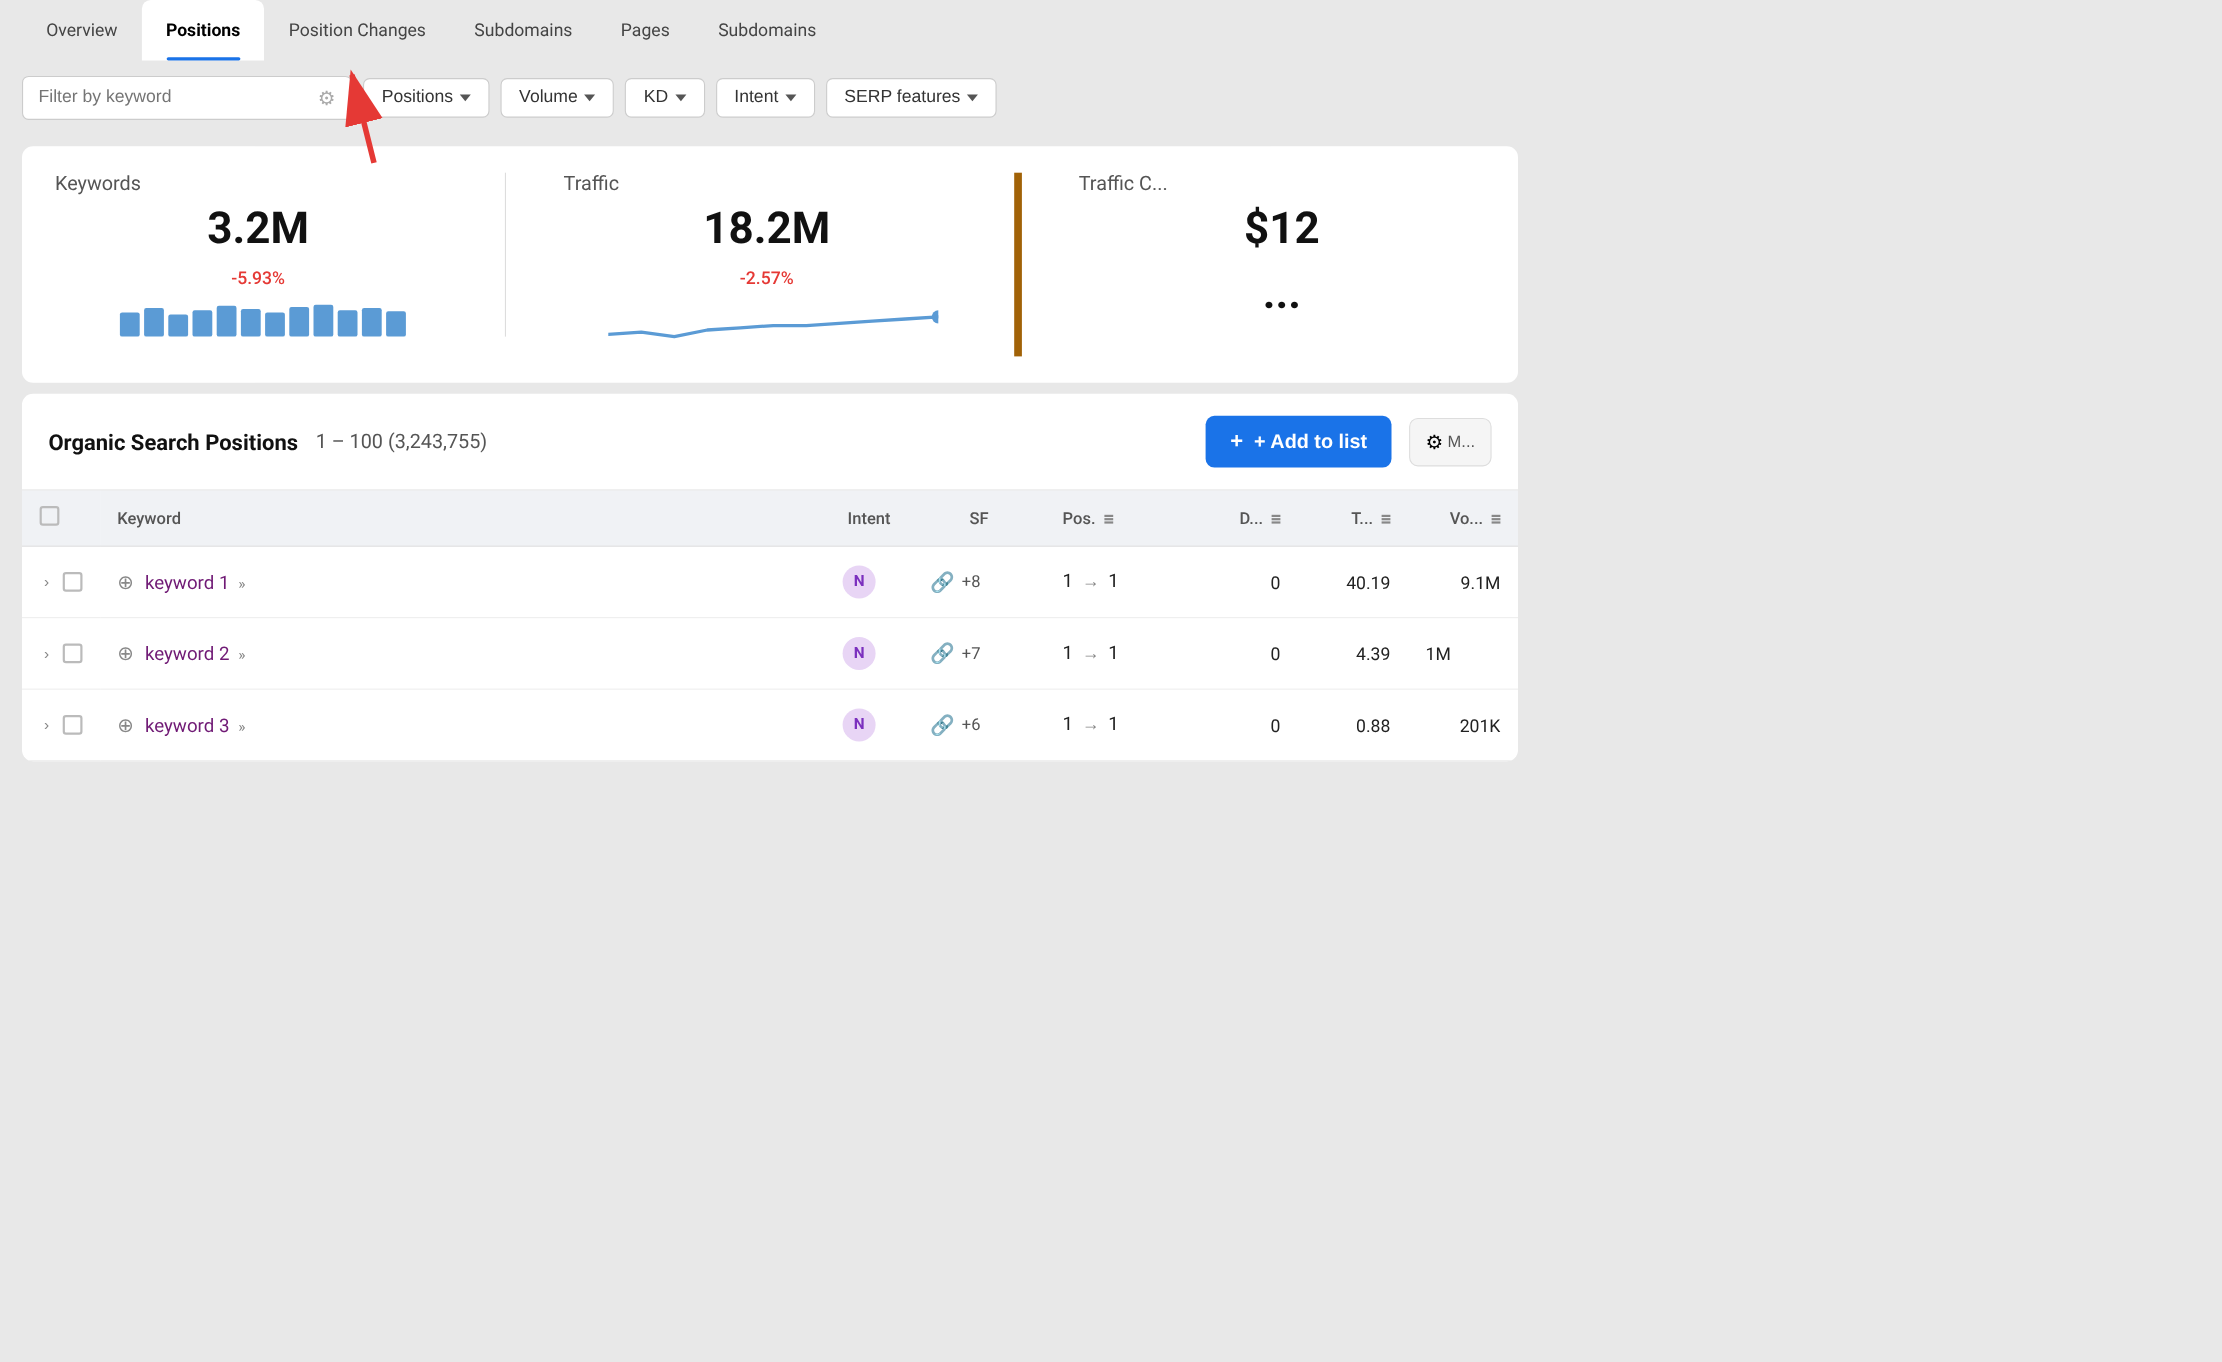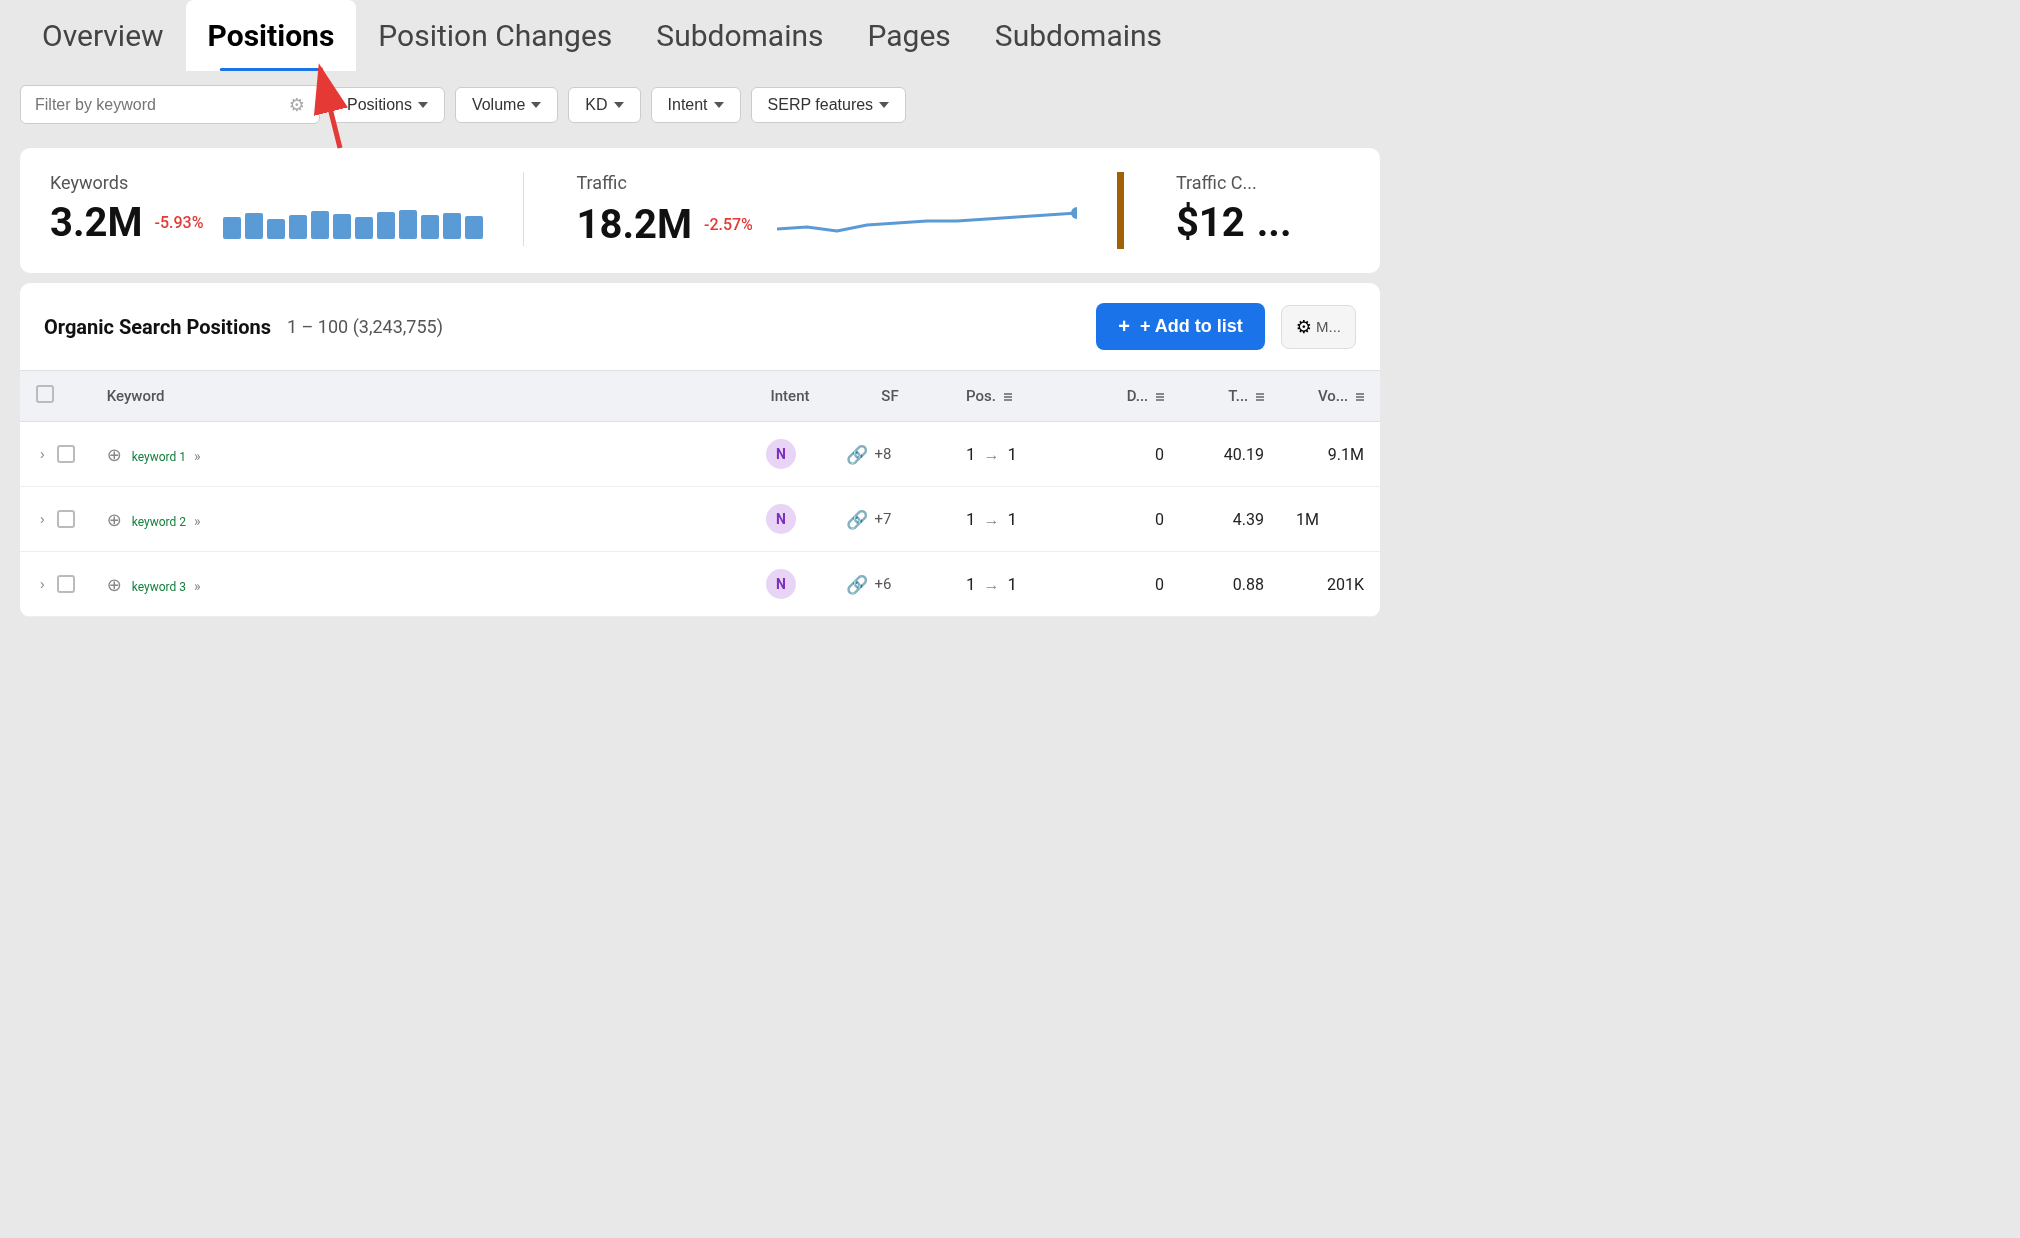--- a/index.html
+++ b/index.html
@@ -14,21 +14,21 @@
     
     .nav-tabs {
       display: flex;
       align-items: center;
       background: #e8e8e8;
       padding: 0 20px;
       gap: 0;
     }
     .nav-tab {
       padding: 18px 22px;
-      font-size: 30px;
+      font-size: 16px;
       color: #444;
       cursor: pointer;
       position: relative;
       white-space: nowrap;
     }
     .nav-tab.active {
       font-weight: 700;
       color: #000;
       background: white;
       border-radius: 8px 8px 0 0;
@@ -118,20 +118,21 @@
     }
     .stat-label {
       font-size: 18px;
       color: #555;
       margin-bottom: 6px;
     }
     .stat-value-row {
       display: flex;
       align-items: center;
       gap: 12px;
+      flex-direction: column;
     }
     .stat-value {
       font-size: 40px;
       font-weight: 700;
       color: #111;
     }
     .stat-change-neg {
       color: #e53935;
       font-size: 16px;
       font-weight: 500;
@@ -261,23 +262,23 @@
       padding: 4px;
     }
     .checkbox {
       width: 18px;
       height: 18px;
       border: 2px solid #bbb;
       border-radius: 3px;
       display: inline-block;
     }
     .keyword-link {
-      color: #15803d;
+      color: #701a75;
       text-decoration: none;
-      font-size: 12px;
+      font-size: 17px;
       margin-top: 17px;
     }
     .keyword-ext-icon {
       color: #888;
       font-size: 14px;
       margin-left: 4px;
     }
 
     .intent-badge {
       display: inline-flex;

